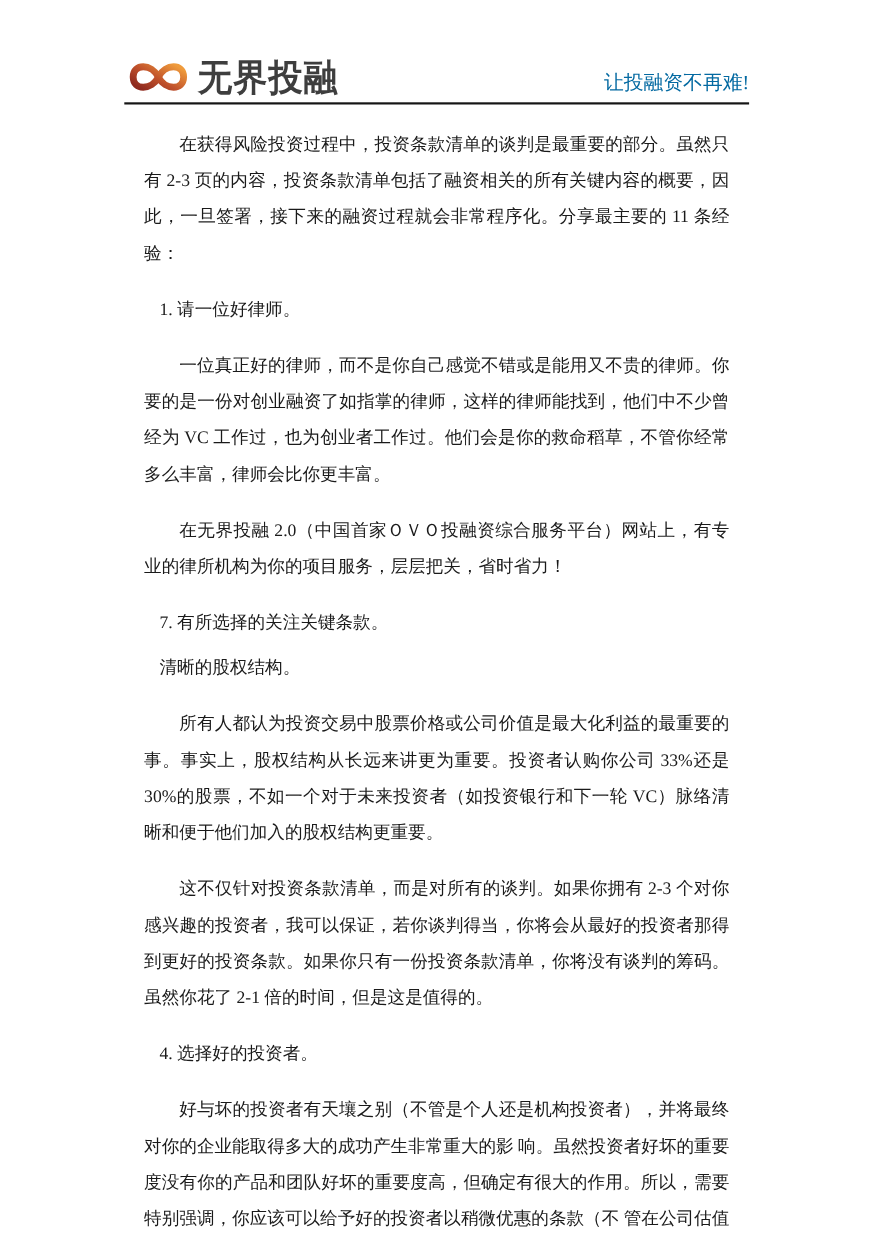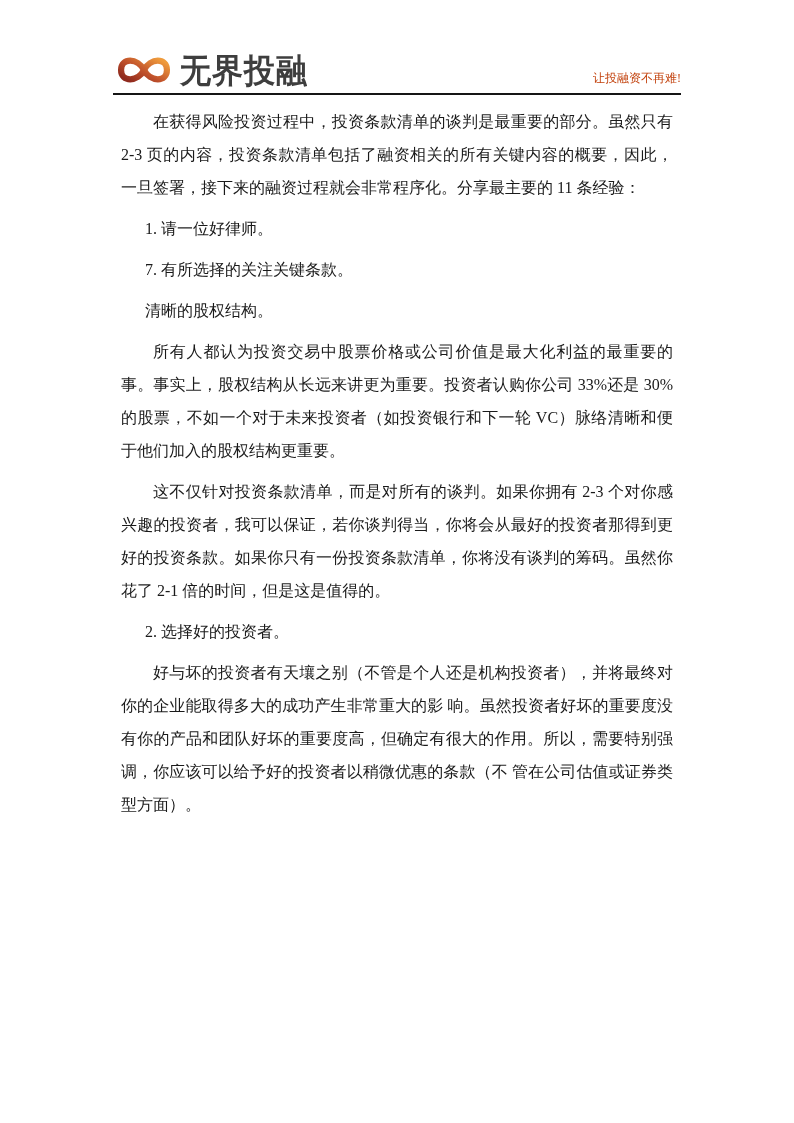--- a/index.html
+++ b/index.html
@@ -39,44 +39,44 @@
   .wordmark {
     font-family: "Liberation Sans", "DejaVu Sans", sans-serif;
     font-weight: bold;
     font-size: 31px;
     line-height: 1;
     color: #3e3e3e;
     letter-spacing: 1px;
     transform: scaleY(1.08);
   }
   .tagline {
-    font-size: 12px;
+    font-size: 18px;
     line-height: 1;
     padding-bottom: 6px;
-    color: #c2410c;
+    color: #0369a1;
   }
   .header-rule {
     position: absolute;
     left: 113px;
     right: 113px;
     top: 93px;
     border-top: 2px solid #151515;
     height: 0;
   }
   .content {
     position: absolute;
     left: 113px;
     width: 568px;
     top: 97px;
     font-size: 16px;
     line-height: 33px;
     text-align: justify;
   }
   .para {
-    margin: 8px;
+    margin: 18px;
     text-indent: 2em;
   }
   .head {
     margin: 7px 0 8px 0;
     font-size: 16px;
     font-weight: normal;
     text-indent: 2em;
     line-height: 33px;
   }
 </style>
@@ -100,21 +100,23 @@
       <span class="wordmark">无界投融</span>
     </div>
     <div class="tagline">让投融资不再难!</div>
   </div>
 
   <div class="header-rule"></div>
 
   <div class="content">
     <p class="para">在获得风险投资过程中，投资条款清单的谈判是最重要的部分。虽然只有 2-3 页的内容，投资条款清单包括了融资相关的所有关键内容的概要，因此，一旦签署，接下来的融资过程就会非常程序化。分享最主要的 11 条经验：</p>
     <h2 class="head">1. 请一位好律师。</h2>
+    <p class="para">一位真正好的律师，而不是你自己感觉不错或是能用又不贵的律师。你要的是一份对创业融资了如指掌的律师，这样的律师能找到，他们中不少曾经为 VC 工作过，也为创业者工作过。他们会是你的救命稻草，不管你经常多么丰富，律师会比你更丰富。</p>
+    <p class="para">在无界投融 2.0（中国首家ＯＶＯ投融资综合服务平台）网站上，有专业的律所机构为你的项目服务，层层把关，省时省力！</p>
     <h2 class="head">7. 有所选择的关注关键条款。</h2>
     <h2 class="head">清晰的股权结构。</h2>
     <p class="para">所有人都认为投资交易中股票价格或公司价值是最大化利益的最重要的事。事实上，股权结构从长远来讲更为重要。投资者认购你公司 33%还是 30%的股票，不如一个对于未来投资者（如投资银行和下一轮 VC）脉络清晰和便于他们加入的股权结构更重要。</p>
     <p class="para">这不仅针对投资条款清单，而是对所有的谈判。如果你拥有 2-3 个对你感兴趣的投资者，我可以保证，若你谈判得当，你将会从最好的投资者那得到更好的投资条款。如果你只有一份投资条款清单，你将没有谈判的筹码。虽然你花了 2-1 倍的时间，但是这是值得的。</p>
-    <h2 class="head">2. 选择好的投资者。</h2>
+    <h2 class="head">4. 选择好的投资者。</h2>
     <p class="para">好与坏的投资者有天壤之别（不管是个人还是机构投资者），并将最终对你的企业能取得多大的成功产生非常重大的影 响。虽然投资者好坏的重要度没有你的产品和团队好坏的重要度高，但确定有很大的作用。所以，需要特别强调，你应该可以给予好的投资者以稍微优惠的条款（不 管在公司估值或证券类型方面）。</p>
   </div>
 
 </div>
 
 </body></html>

